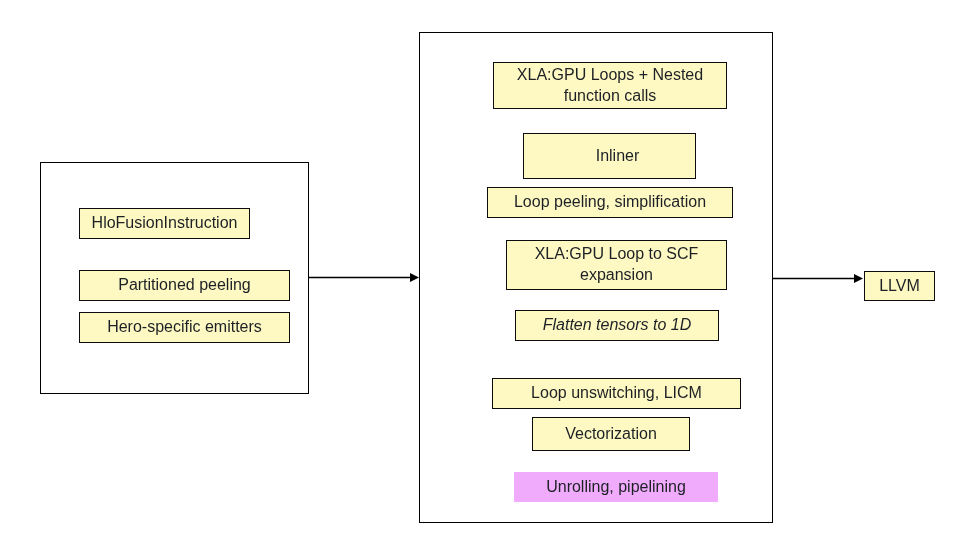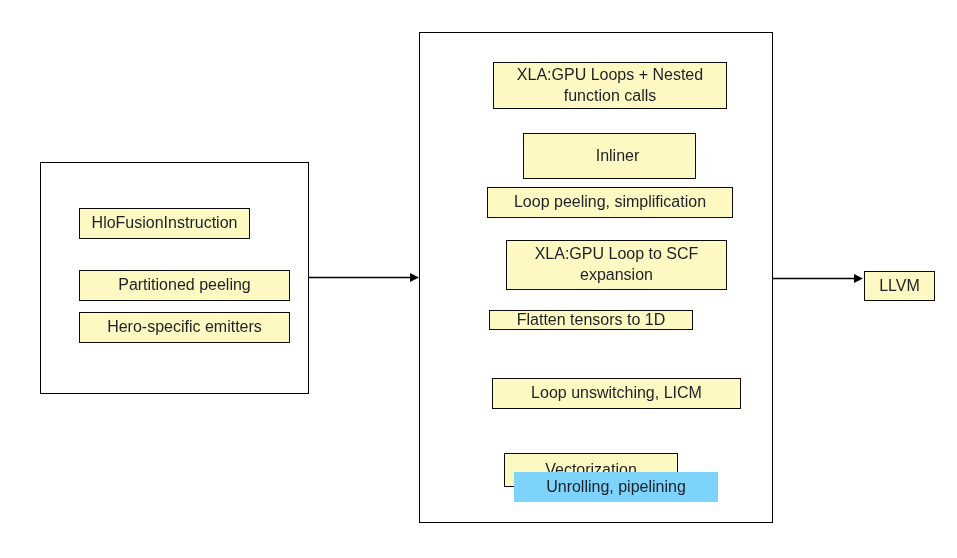--- a/index.html
+++ b/index.html
@@ -31,39 +31,39 @@
     align-items: center;
     justify-content: center;
     text-align: center;
     font-size: 16px;
     line-height: 1.3;
     color: #1d2025;
     padding: 1px 4px;
   }
   .node.borderless {
     border: none;
-    background: #7dd3fc;
+    background: #f0abfc;
   }
   .arrow {
     position: absolute;
     overflow: visible;
   }
   
   #left-panel   { left: 40px;  top: 162px; width: 269px; height: 232px; }
   #node-l1      { left: 79px;  top: 208px; width: 171px; height: 31px; }
   #node-l2      { left: 79px;  top: 270px; width: 211px; height: 31px; }
   #node-l3      { left: 79px;  top: 312px; width: 211px; height: 31px; }
   #middle-panel { left: 419px; top: 32px;  width: 354px; height: 491px; }
   #node-m1      { left: 493px; top: 62px;  width: 234px; height: 47px; }
   #node-m2      { left: 523px; top: 133px; width: 173px; height: 46px; padding-left: 20px; }
   #node-m3      { left: 487px; top: 187px; width: 246px; height: 31px; }
   #node-m4      { left: 506px; top: 240px; width: 221px; height: 50px; }
-  #node-m5      { left: 489px; top: 310px; width: 204px; height: 20px; }
+  #node-m5      { left: 515px; top: 310px; width: 204px; height: 31px; font-style: italic; }
   #node-m6      { left: 492px; top: 378px; width: 249px; height: 31px; }
-  #node-m7      { left: 504px; top: 417px; width: 174px; height: 34px; margin-top: 36px; }
+  #node-m7      { left: 532px; top: 417px; width: 158px; height: 34px; }
   #node-m8      { left: 514px; top: 472px; width: 204px; height: 30px; }
   #node-llvm    { left: 864px; top: 271px; width: 71px;  height: 30px; }
   #arrow-1      { left: 309px; top: 269px; }
   #arrow-2      { left: 773px; top: 270px; }
 </style>
 </head>
 <body>
 
 <div class="canvas">
 

